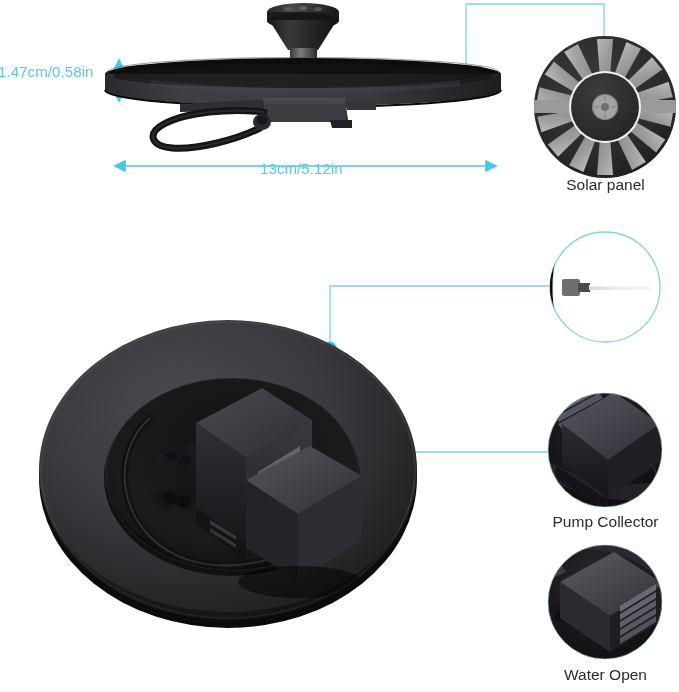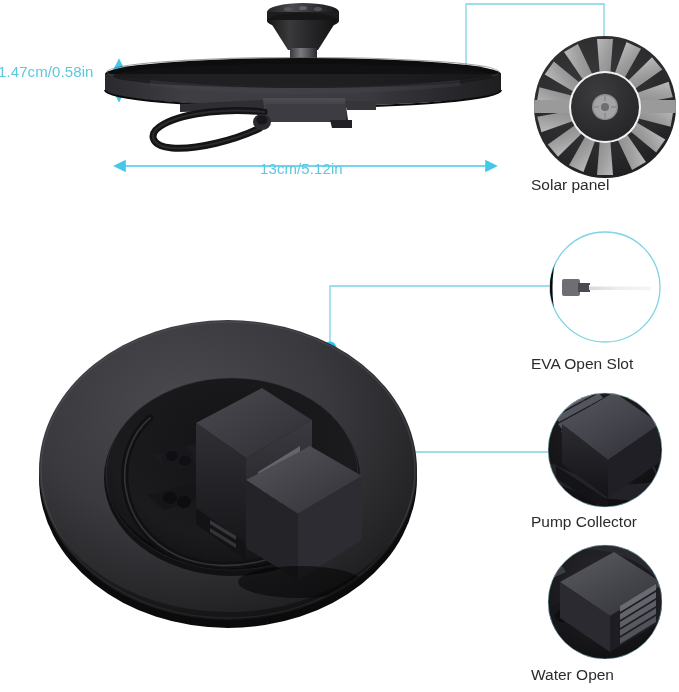--- a/index.html
+++ b/index.html
@@ -21,20 +21,21 @@
     letter-spacing:.1px;
     white-space:nowrap;
   }
   .dim-h{left:-2px;top:63px;}
   .dim-w{left:260px;top:160px;}
 
   
   .callout-label{
     color:#2b2b2b;
     font-size:15.5px;
+    text-align:center;
     white-space:nowrap;
     width:149px;
   }
 </style>
 </head>
 <body>
 
 <div class="stage">
 
   <svg class="abs" width="679" height="692" viewBox="0 0 679 692" style="left:0;top:0;">
@@ -439,19 +440,18 @@
       <circle cx="605" cy="602" r="57" fill="none" stroke="#a8e3ef" stroke-width="1" opacity="0.5"></circle>
     </g>
   </svg>
 
   <div class="abs dim-text dim-h">1.47cm/0.58in</div>
 
   <div class="abs dim-text dim-w">13cm/5.12in</div>
 
   <div class="abs callout-label" style="left:531px;top:176px;">Solar panel</div>
 
-  <div class="abs callout-label" style="left:531px;top:355px;">EVA Open Slot</div>
 
   <div class="abs callout-label" style="left:531px;top:513px;">Pump Collector</div>
 
   <div class="abs callout-label" style="left:531px;top:666px;">Water Open</div>
 
 </div>
 
 </body></html>

